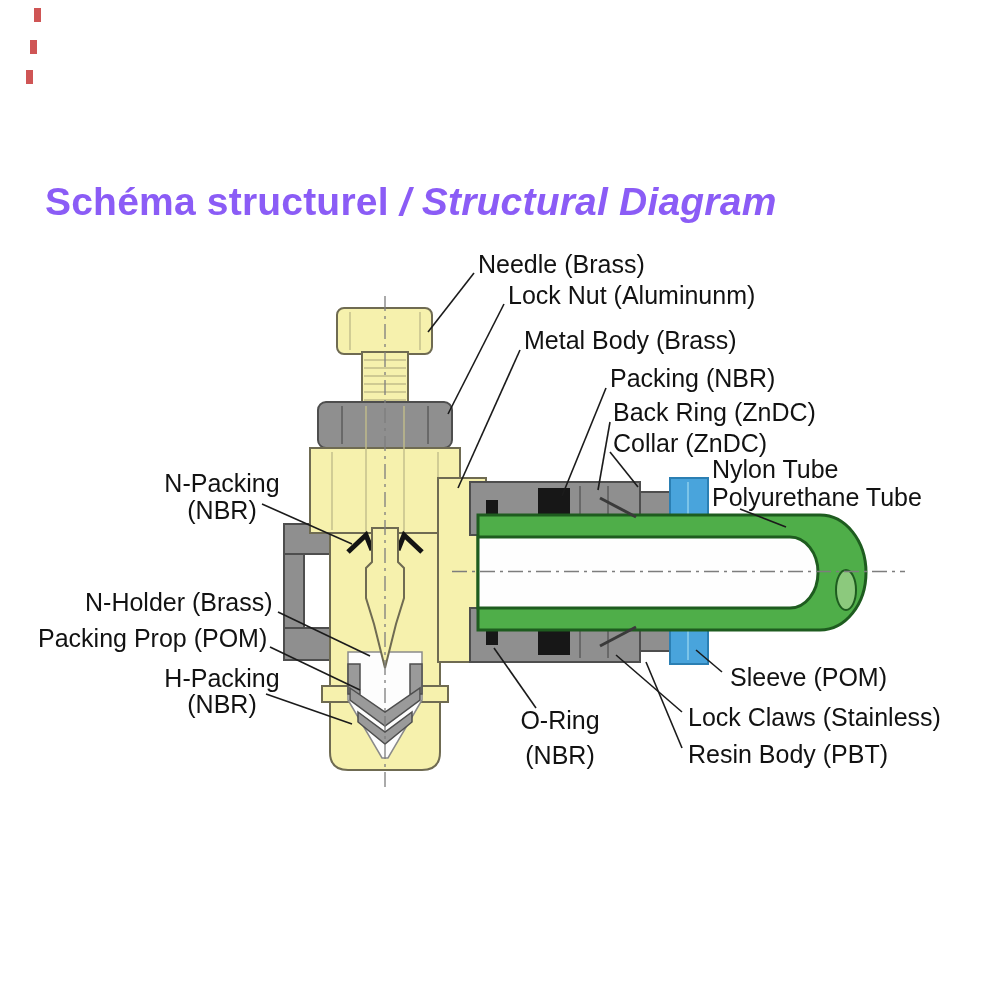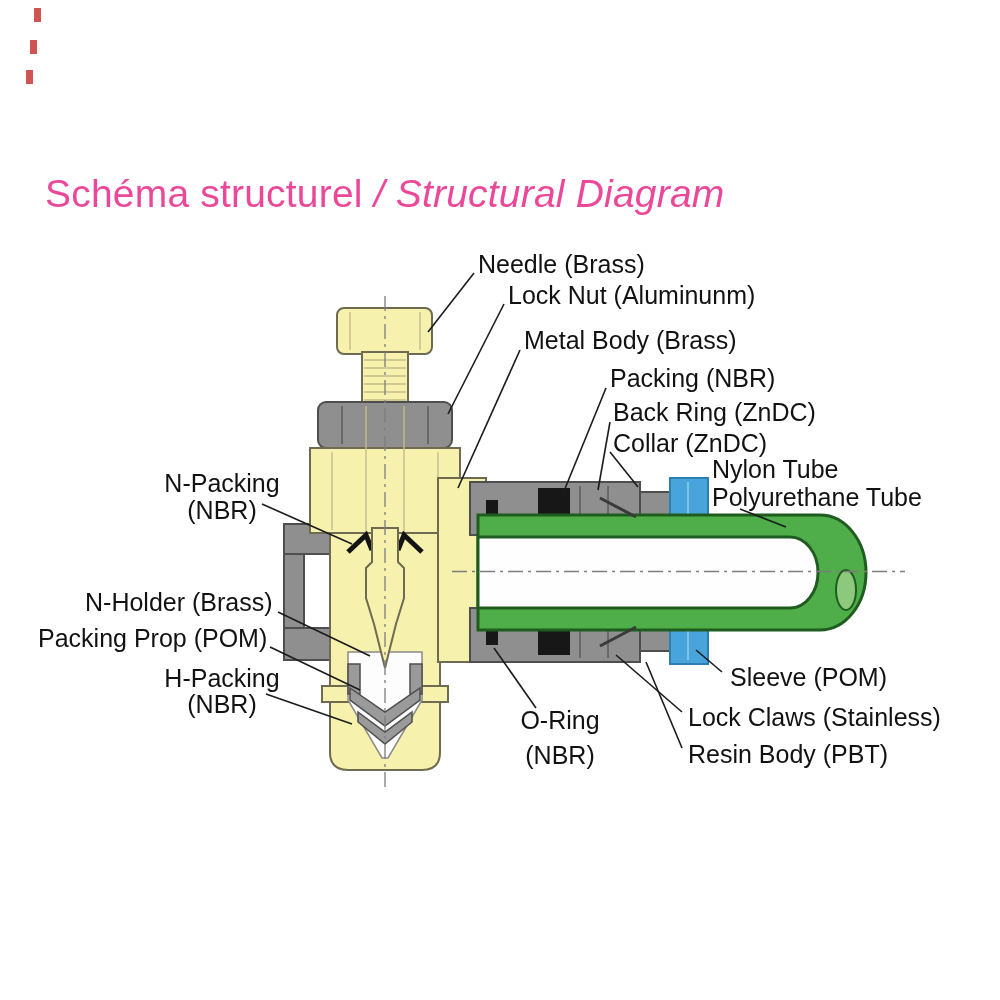--- a/index.html
+++ b/index.html
@@ -1,18 +1,18 @@
 <!DOCTYPE html>
 <html><head>
 <meta charset="utf-8">
 <style>
   html,body{margin:0;padding:0;background:#ffffff;}
   .page{position:relative;width:1000px;height:1000px;background:#ffffff;overflow:hidden;
         font-family:"Liberation Sans", sans-serif;}
-  .title{position:absolute;left:45px;top:172px;font-size:39px;font-weight:400;color:#ec4899;
+  .title{position:absolute;left:45px;top:180px;font-size:39px;font-weight:700;color:#8b5cf6;
          white-space:nowrap;letter-spacing:0.2px;}
   .title .it{font-style:italic;}
   svg{position:absolute;left:0;top:0;}
   .lbl{font-family:"Liberation Sans", sans-serif;font-size:25px;fill:#121212;}
   .brass{fill:#f6f1ad;stroke:#6f6b52;stroke-width:2;}
   .brass-line{stroke:#c2bd8a;stroke-width:1.4;fill:none;}
   .gray{fill:#8f8f8f;stroke:#4e4e4e;stroke-width:2;}
   .gray-line{stroke:#5f5f5f;stroke-width:1.6;fill:none;}
   .blk{fill:#171717;stroke:none;}
   .blue{fill:#49a4dc;stroke:#2b7fb3;stroke-width:2;}

